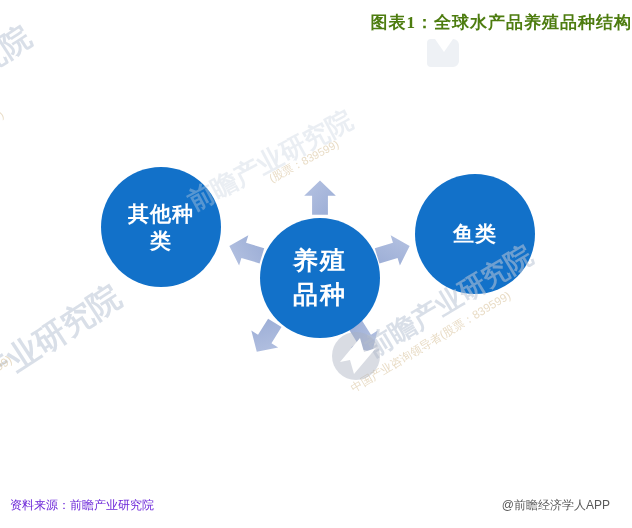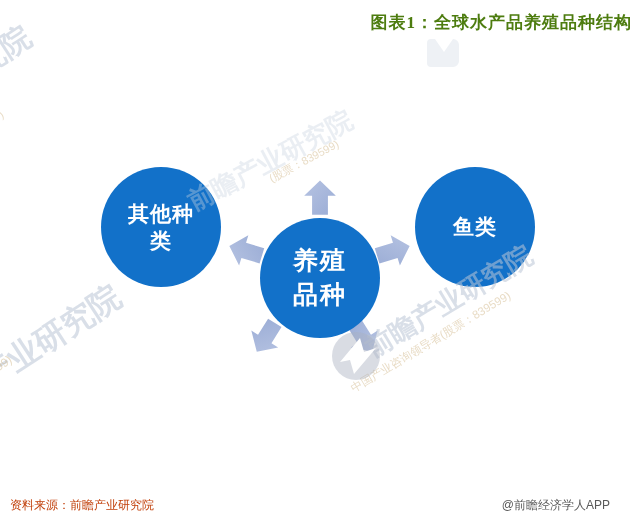--- a/index.html
+++ b/index.html
@@ -14,21 +14,21 @@
   .node{
     position:absolute;width:120px;height:120px;border-radius:50%;
     background:#1271C9;color:#ffffff;display:flex;align-items:center;justify-content:center;
     text-align:center;font-weight:bold;z-index:1;
   }
   .node span{white-space:pre-line;display:block;}
   .node.sat{font-size:21px;line-height:1.3;letter-spacing:1px;}
   .node.ctr{font-size:25px;line-height:1.35;letter-spacing:2px;}
   .node-top{left:260px;top:54px;}
   .node-left{left:101px;top:167px;}
-  .node-right{left:415px;top:167px;}
+  .node-right{left:415px;top:174px;}
   .node-center{left:260px;top:218px;}
   .node-bl{left:162px;top:353px;}
   .node-br{left:353px;top:353px;}
   .arrow{position:absolute;z-index:1;}
   .arrow-up{left:301px;top:179px;transform:rotate(0deg);}
   .arrow-right{left:374px;top:232px;transform:rotate(73deg);}
   .arrow-left{left:227px;top:232px;transform:rotate(-73deg);}
   .arrow-dl{left:247px;top:318px;transform:rotate(-148deg);}
   .arrow-dr{left:344px;top:318px;transform:rotate(148deg);}
   .wm{
@@ -41,21 +41,21 @@
   .wm-tl{left:-148px;top:128px;font-size:30px;transform:rotate(-33deg);}
   .wm-tl-tag{left:-62px;top:148px;font-size:11px;transform:rotate(-33deg);}
   .wm-ml{left:-70px;top:394px;font-size:32px;transform:rotate(-33deg);}
   .wm-ml-tag{left:-150px;top:455px;font-size:12px;transform:rotate(-33deg);}
   .wm-cr{left:368px;top:332px;font-size:27px;transform:rotate(-31deg);}
   .wm-cr-tag{left:352px;top:382px;font-size:11.5px;transform:rotate(-31deg);}
   .wm-tc{left:190px;top:186px;font-size:26px;transform:rotate(-28deg);}
   .wm-tc-tag{left:270px;top:172px;font-size:11px;transform:rotate(-28deg);}
   .wm-logo{position:absolute;left:330px;top:328px;z-index:2;pointer-events:none;}
   .wm-logo-tr{position:absolute;left:427px;top:37px;z-index:0;pointer-events:none;}
-  .src{position:absolute;left:10px;top:497px;font-size:12px;color:#c2410c;z-index:3;}
+  .src{position:absolute;left:10px;top:497px;font-size:12px;color:#6d28d9;z-index:3;}
   .credit{position:absolute;right:22px;top:497px;font-size:12px;color:#595959;z-index:3;}
   .defs-holder{position:absolute;width:0;height:0;overflow:hidden;}
 </style>
 </head>
 <body>
 
 <div class="stage">
 
   <svg class="defs-holder" aria-hidden="true">
     <defs>

